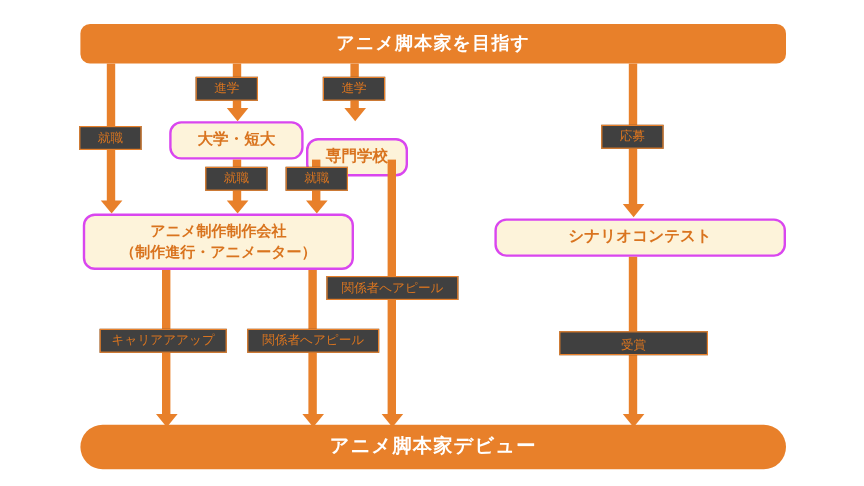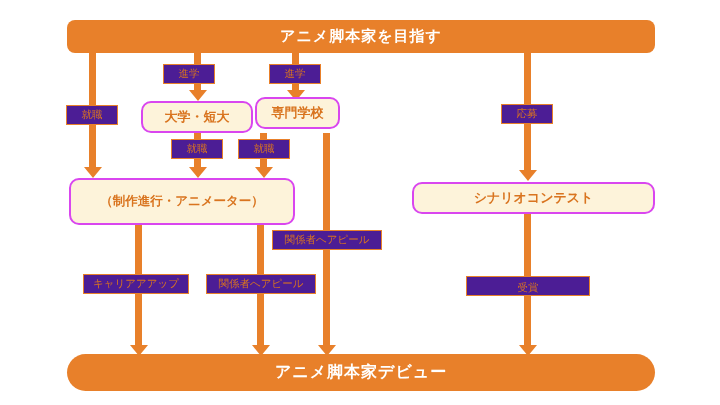--- a/index.html
+++ b/index.html
@@ -50,21 +50,21 @@
     text-align:center;
     box-sizing:border-box;
     line-height:1.35;
     font-size:13px;
   }
   .node-2line{font-size:12.5px;}
 
   
   .edge-label{
     position:absolute;
-    background:#4c1d95;
+    background:#404040;
     border:1px solid #E8802A;
     color:#D9741F;
     display:flex;align-items:center;justify-content:center;
     font-size:10.5px;
     box-sizing:border-box;
     white-space:nowrap;
     z-index:5;
   }
 </style>
 </head>
@@ -97,37 +97,38 @@
   <div class="edge-label" style="left:171px;top:139px;width:52px;height:20px;">
     <span>就職</span>
   </div>
 
   <div class="line" style="left:292px;top:53px;width:7px;height:41px;"></div>
   <div class="arrowhead" style="left:286.5px;top:90px;"></div>
   <div class="edge-label" style="left:269px;top:64px;width:52px;height:20px;">
     <span>進学</span>
   </div>
 
-  <div class="node" style="left:255px;top:97px;width:85px;height:32px;">
+  <div class="node" style="left:255px;top:115px;width:85px;height:32px;">
     <span>専門学校</span>
   </div>
 
   <div class="line" style="left:260px;top:133px;width:7px;height:38px;"></div>
   <div class="arrowhead" style="left:254.5px;top:167px;"></div>
   <div class="edge-label" style="left:238px;top:139px;width:52px;height:20px;">
     <span>就職</span>
   </div>
 
   <div class="line" style="left:323px;top:133px;width:7px;height:216px;"></div>
   <div class="arrowhead" style="left:317.5px;top:345px;"></div>
   <div class="edge-label" style="left:272px;top:230px;width:110px;height:20px;">
     <span>関係者へアピール</span>
   </div>
 
   <div class="node node-2line" style="left:69px;top:178px;width:226px;height:47px;flex-direction:column;">
+    <span>アニメ制作制作会社</span>
     <span>（制作進行・アニメーター）</span>
   </div>
 
   <div class="line" style="left:135px;top:225px;width:7px;height:124px;"></div>
   <div class="arrowhead" style="left:129.5px;top:345px;"></div>
   <div class="edge-label" style="left:83px;top:274px;width:106px;height:20px;">
     <span>キャリアアアップ</span>
   </div>
 
   <div class="line" style="left:257px;top:225px;width:7px;height:124px;"></div>

